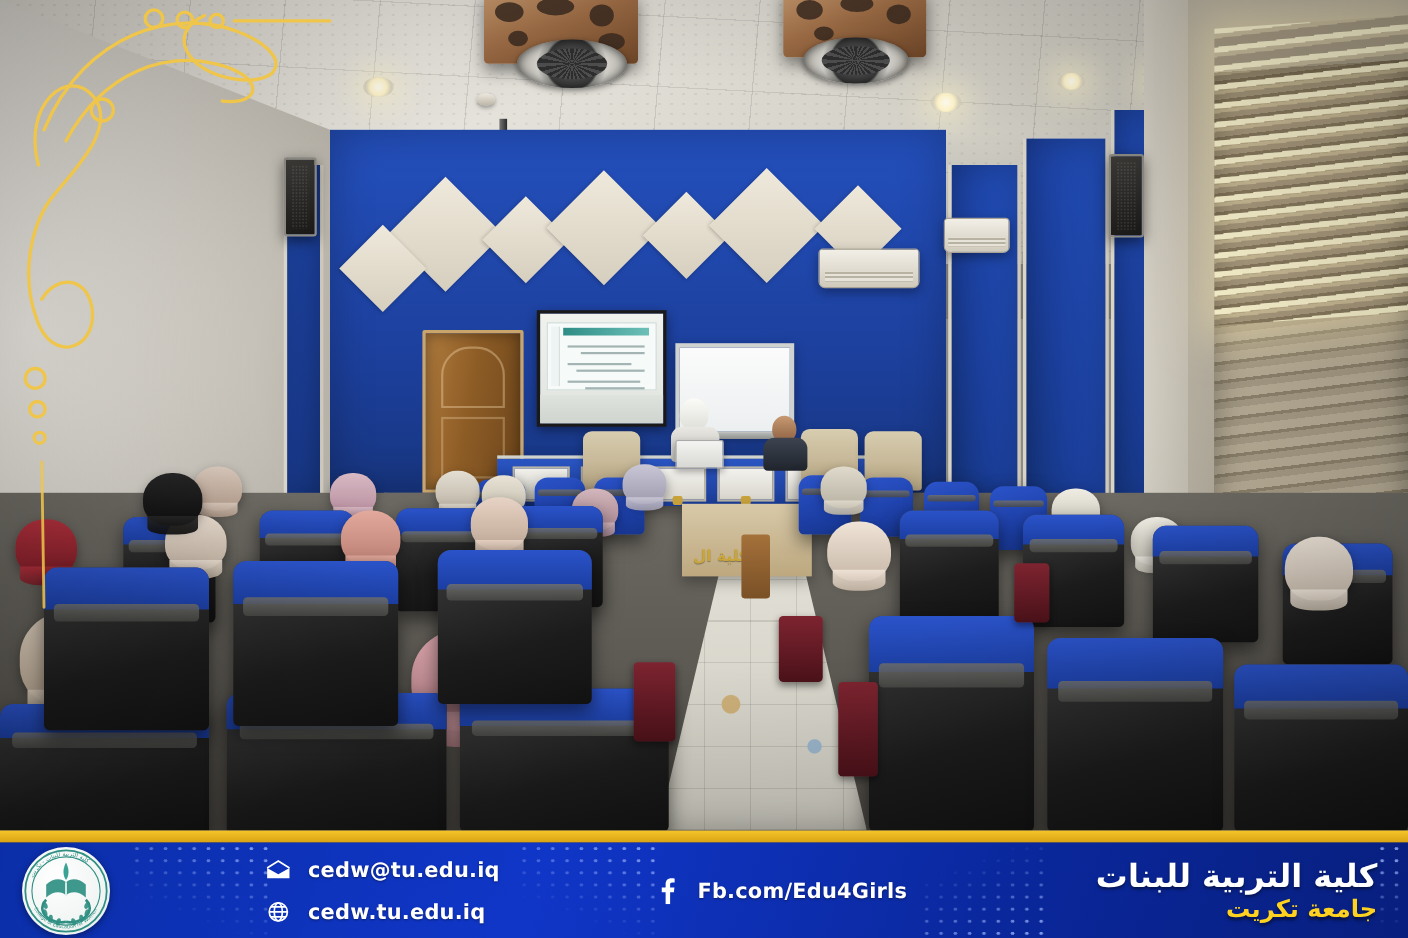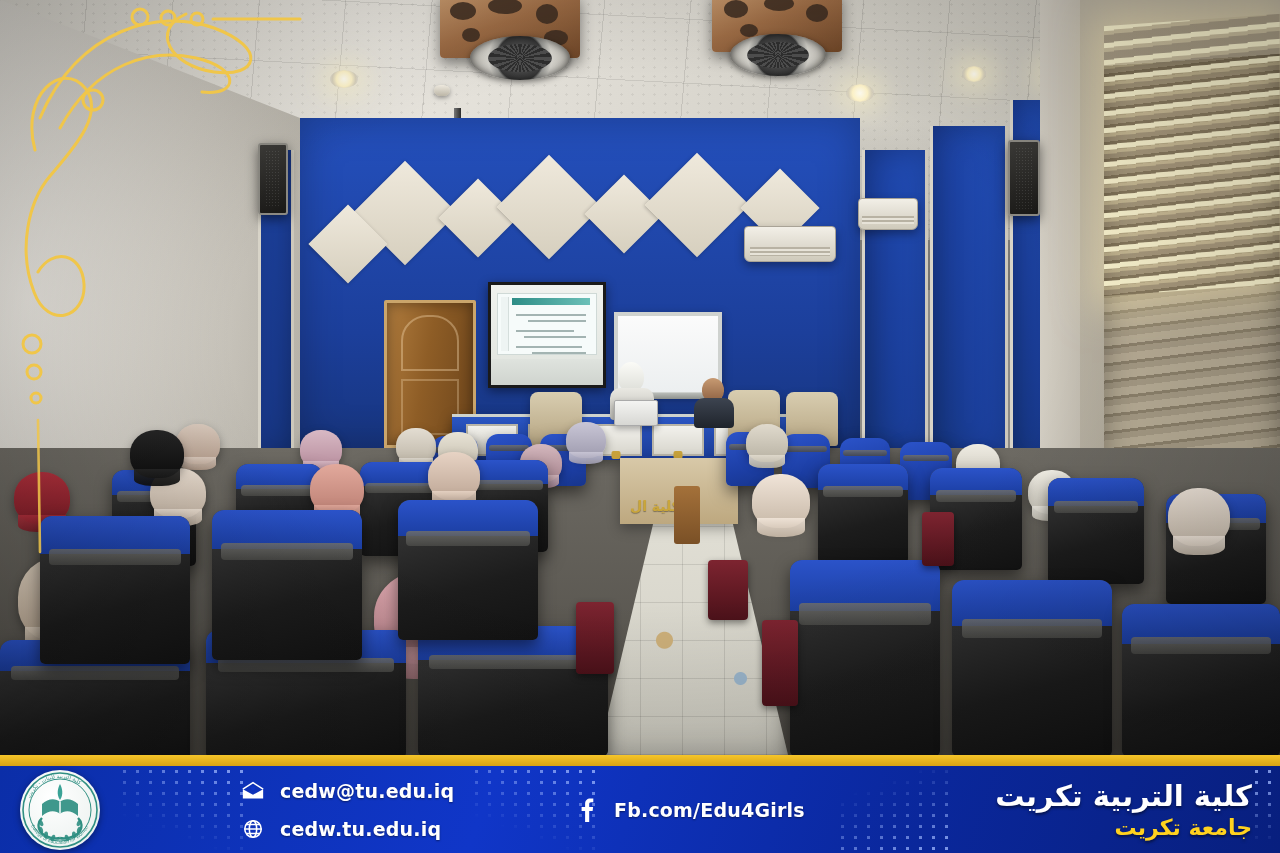--- a/index.html
+++ b/index.html
@@ -614,30 +614,30 @@
         <svg width="22" height="22" viewBox="0 0 24 24" fill="none" stroke="#ffffff" stroke-width="1.7">
           <circle cx="12" cy="12" r="9"></circle>
           <ellipse cx="12" cy="12" rx="4" ry="9"></ellipse>
           <path d="M3 12h18M4.6 7h14.8M4.6 17h14.8"></path>
         </svg>
       </span>
       <span class="ftext">cedw.tu.edu.iq</span>
     </div>
   </div>
 
-  <div class="fcol" style="left:574px;text-align:center;">
+  <div class="fcol" style="left:594px;text-align:center;">
     <div class="frow">
       <span class="ficon">
         <svg width="14" height="24" viewBox="0 0 14 24" fill="#ffffff">
           <path d="M9.2 24V13.1h3.4l.5-4.2H9.2V6.3c0-1.2.3-2 2-2h2.1V.6C12.9.5 11.7.4 10.3.4
                    7.2.4 5.1 2.3 5.1 5.8v3.1H1.6v4.2h3.5V24z"></path>
         </svg>
       </span>
       <span class="ftext">Fb.com/Edu4Girls</span>
     </div>
   </div>
 
   <div class="ftitle">
-    <div class="l1">كلية التربية تكريت</div>
+    <div class="l1">كلية التربية للبنات</div>
     <div class="l2">جامعة تكريت</div>
   </div>
 
 </div>
 
 </body></html>

